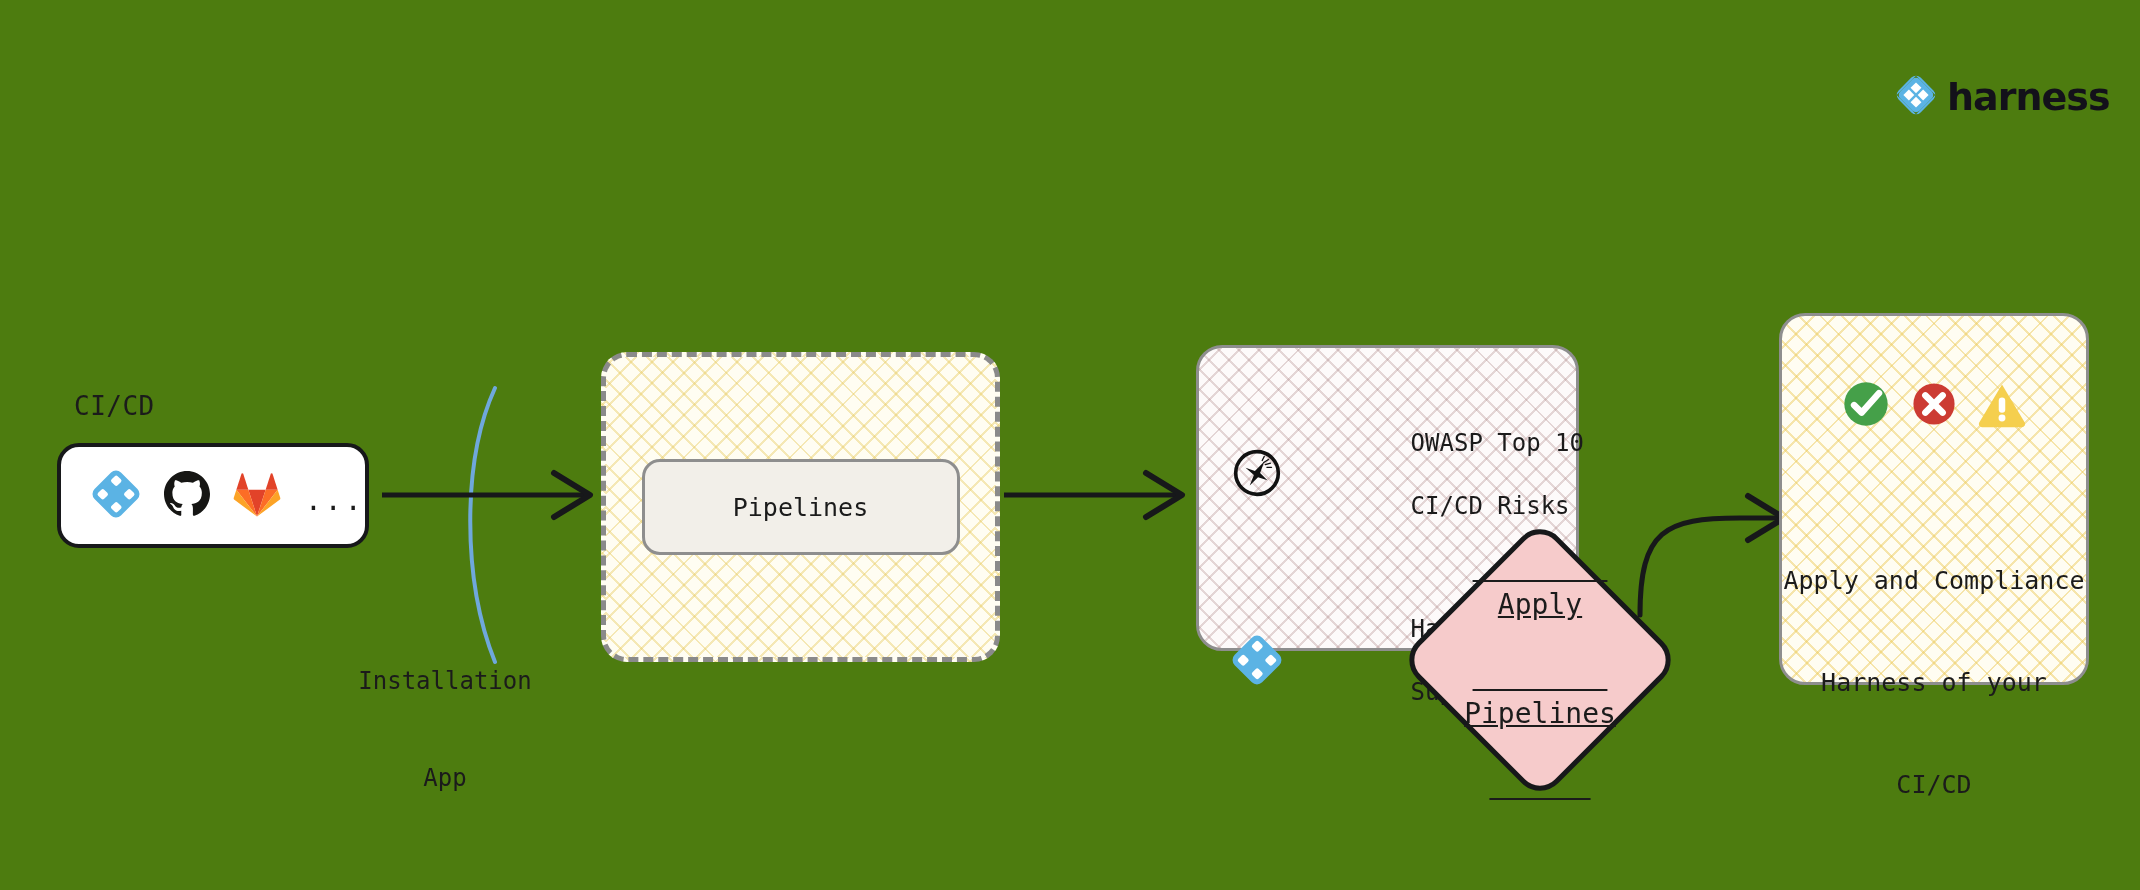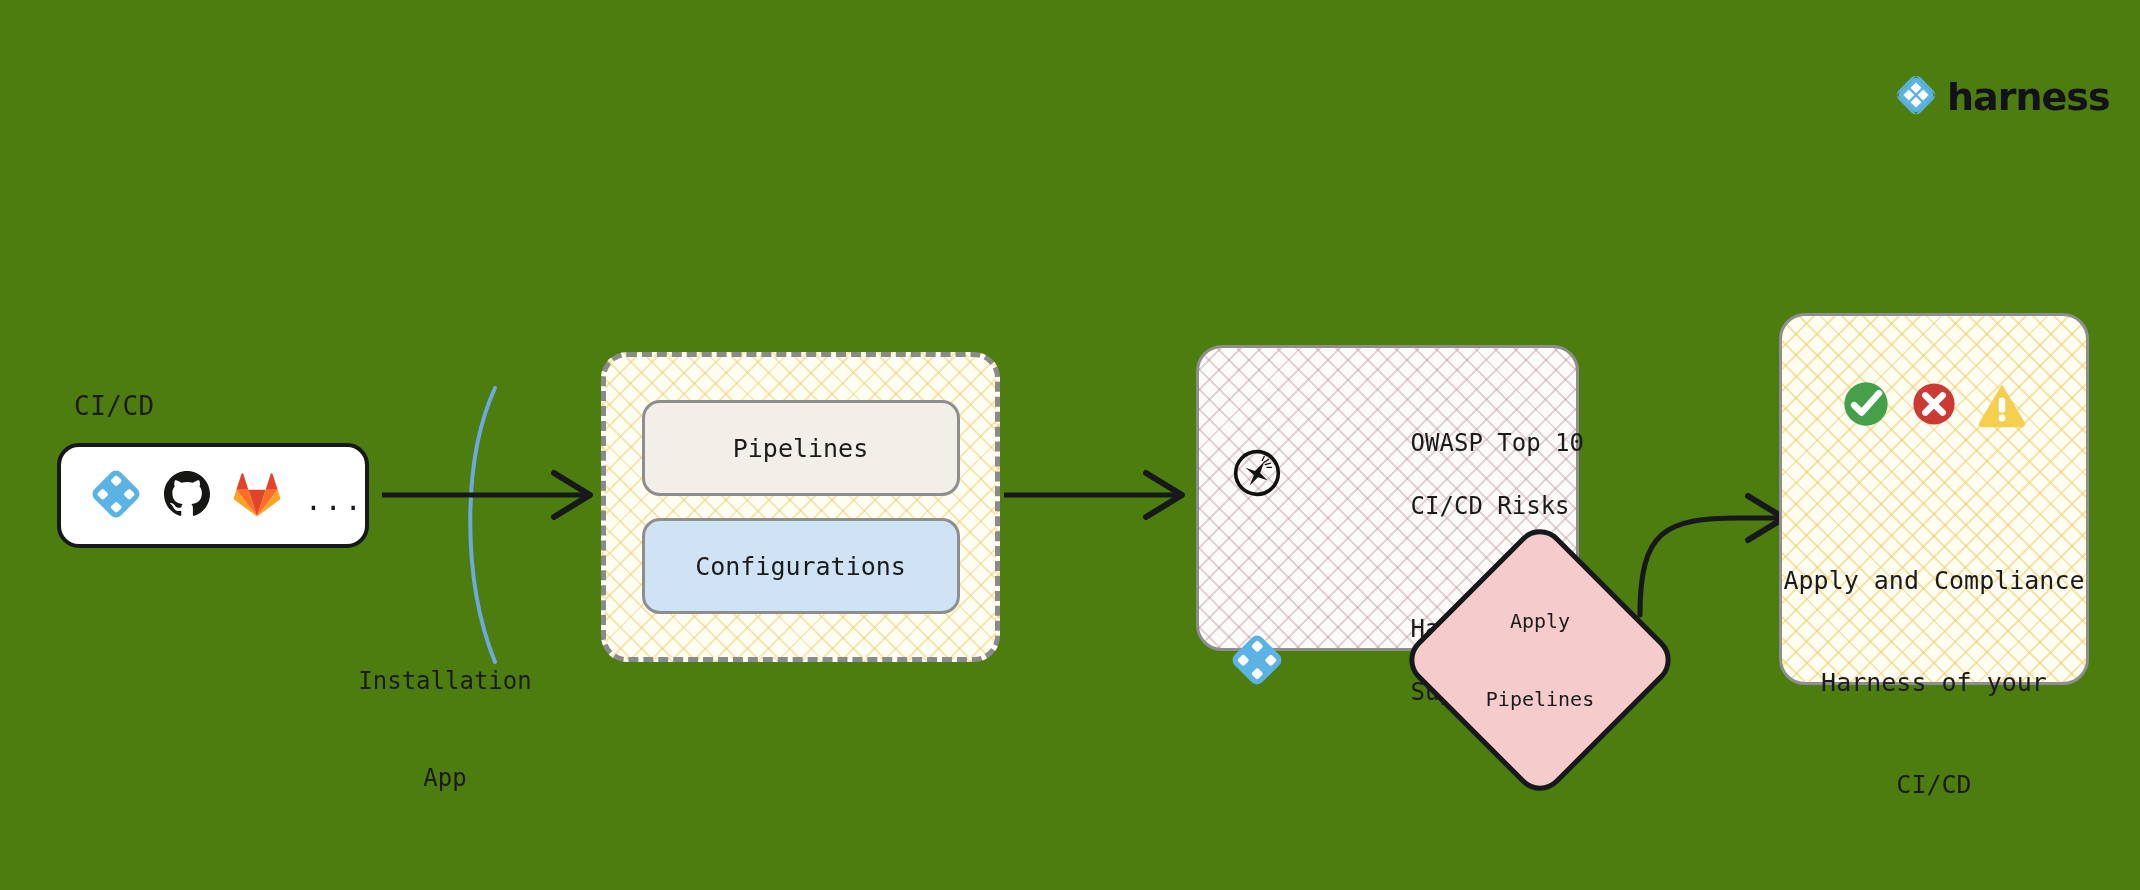--- a/index.html
+++ b/index.html
@@ -172,23 +172,24 @@
     transform: rotate(45deg);
     box-sizing: border-box;
   }
   #diamond-text {
     position: absolute;
     inset: 0;
     display: flex;
     align-items: center;
     justify-content: center;
     text-align: center;
-    font-size: 20px;
+    font-size: 28px;
     line-height: 1.3;
     z-index: 2;
+    text-decoration: underline;
   }
 
   
   #outcome-box {
     position: absolute;
     left: 1779px;
     top: 313px;
     width: 310px;
     height: 372px;
     border: 3px solid #8e8e8e;
@@ -291,21 +292,20 @@
     <polyline points="176,8 212,30 176,52" fill="none" stroke="#17181a" stroke-width="6" stroke-linecap="round" stroke-linejoin="round"></polyline>
   </svg>
 
   <div class="mono" id="app-install-label">
     <div>Installation</div>
     <div>App</div>
   </div>
 
   <div id="artifacts-box">
     <div class="inner-card mono" id="card-pipelines">Pipelines</div>
-    <div class="inner-card mono" id="card-configs">Configurations</div>
   </div>
 
   <svg class="arrow-svg" style="left:1000px; top:465px;" width="200" height="60">
     <line x1="4" y1="30" x2="176" y2="30" stroke="#17181a" stroke-width="5"></line>
     <polyline points="146,8 182,30 146,52" fill="none" stroke="#17181a" stroke-width="6" stroke-linecap="round" stroke-linejoin="round"></polyline>
   </svg>
 
   <div id="standards-box">
 
     <div class="std-row">

